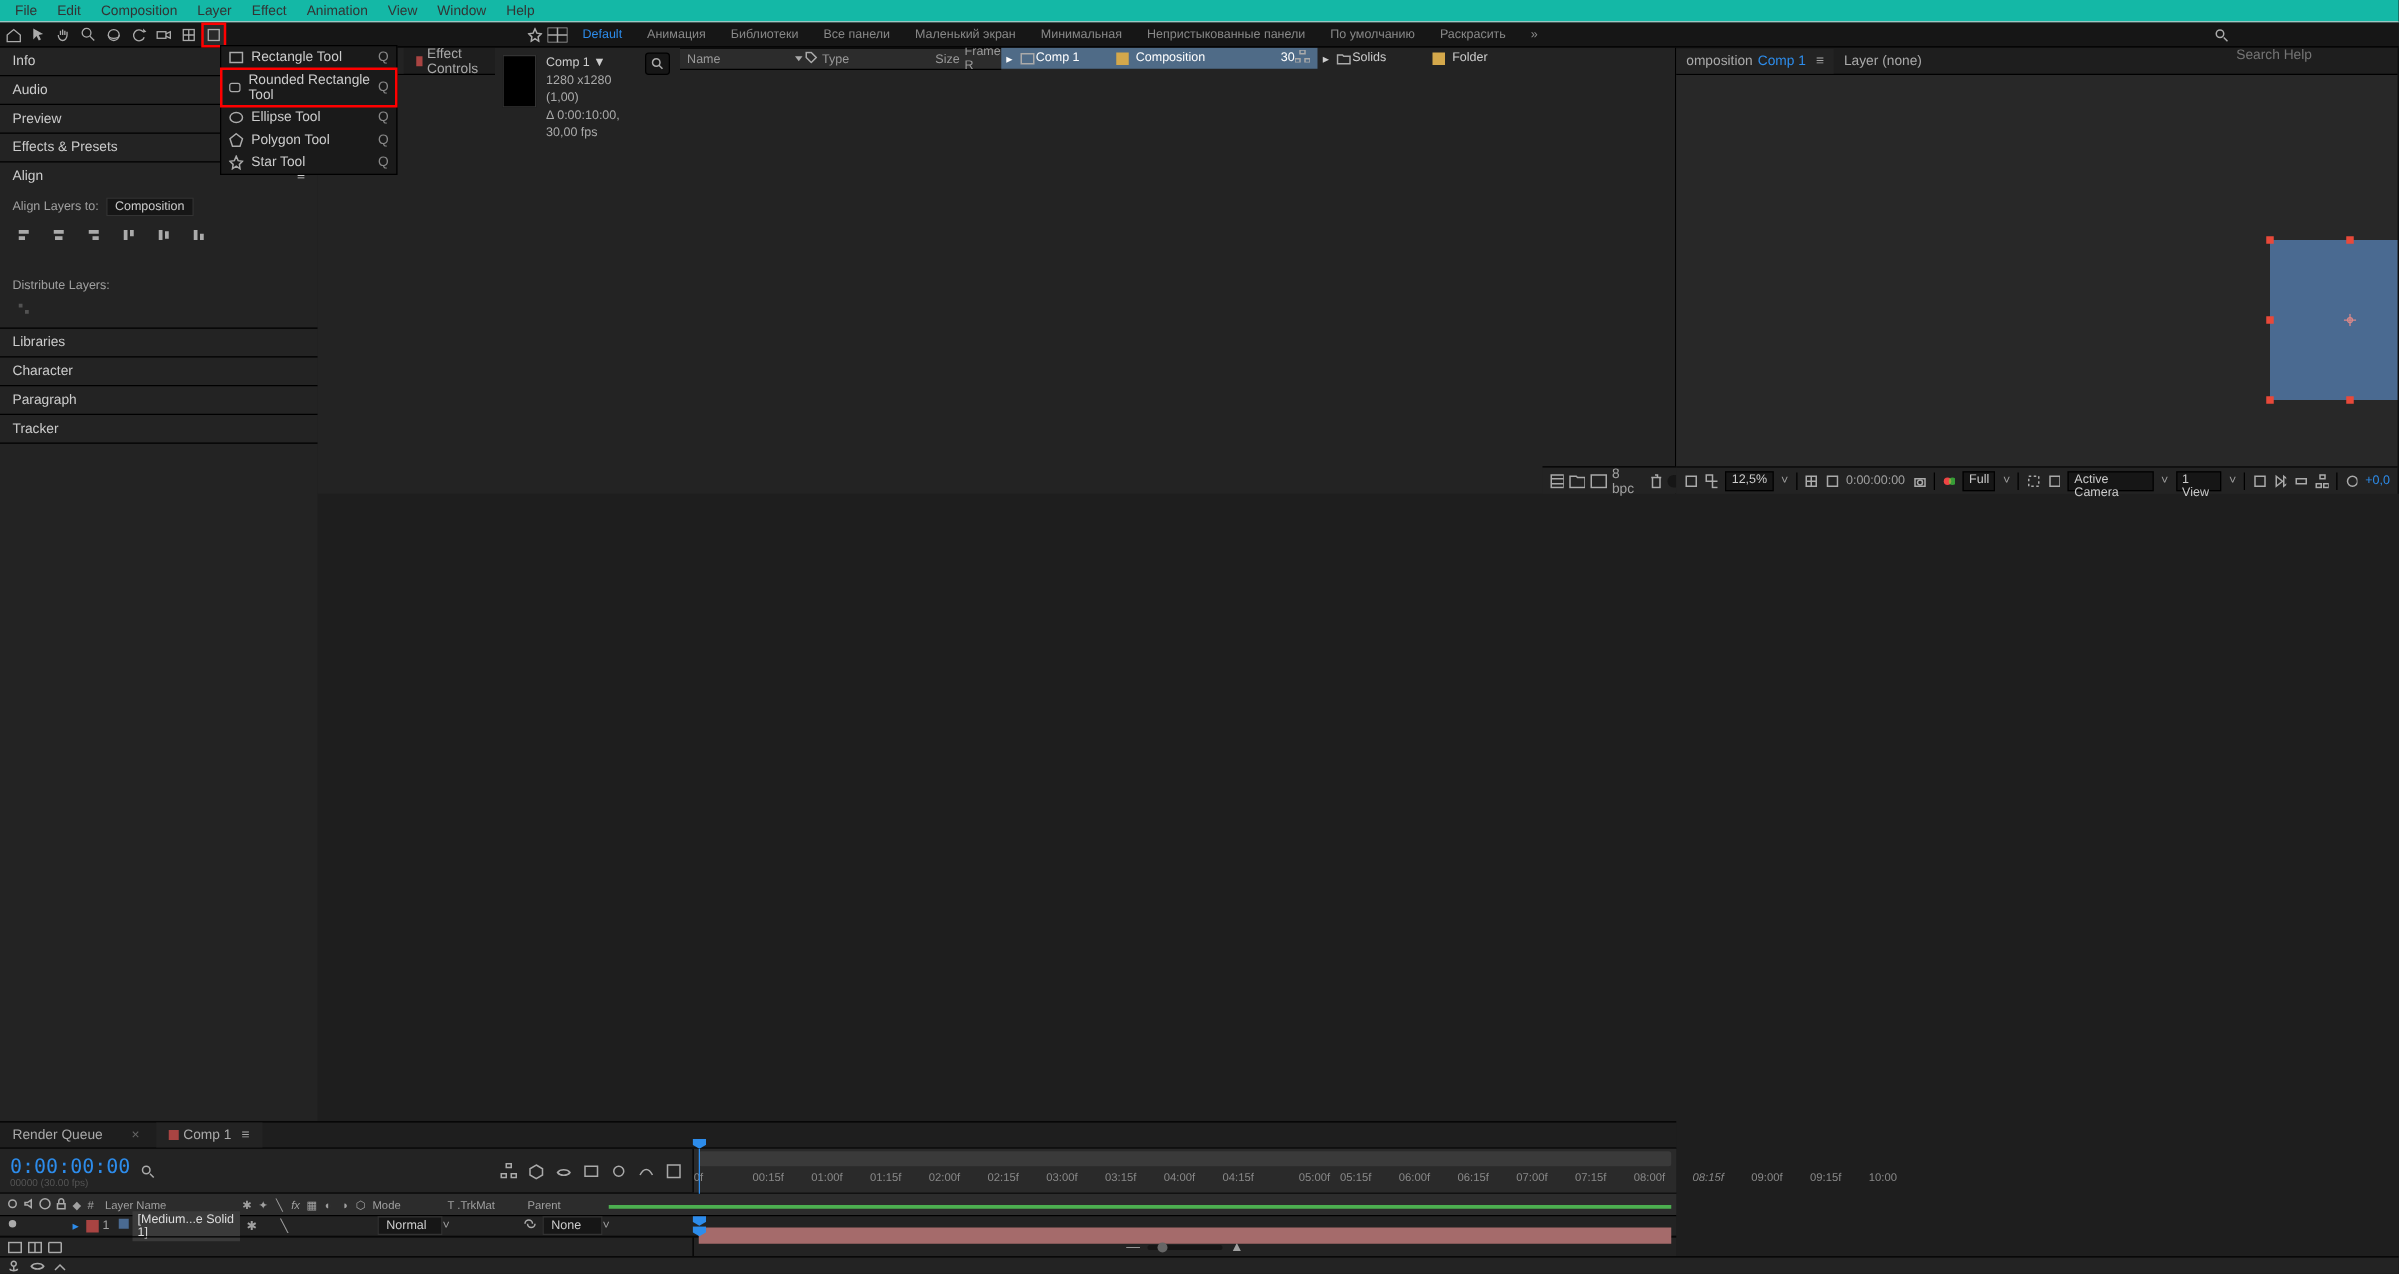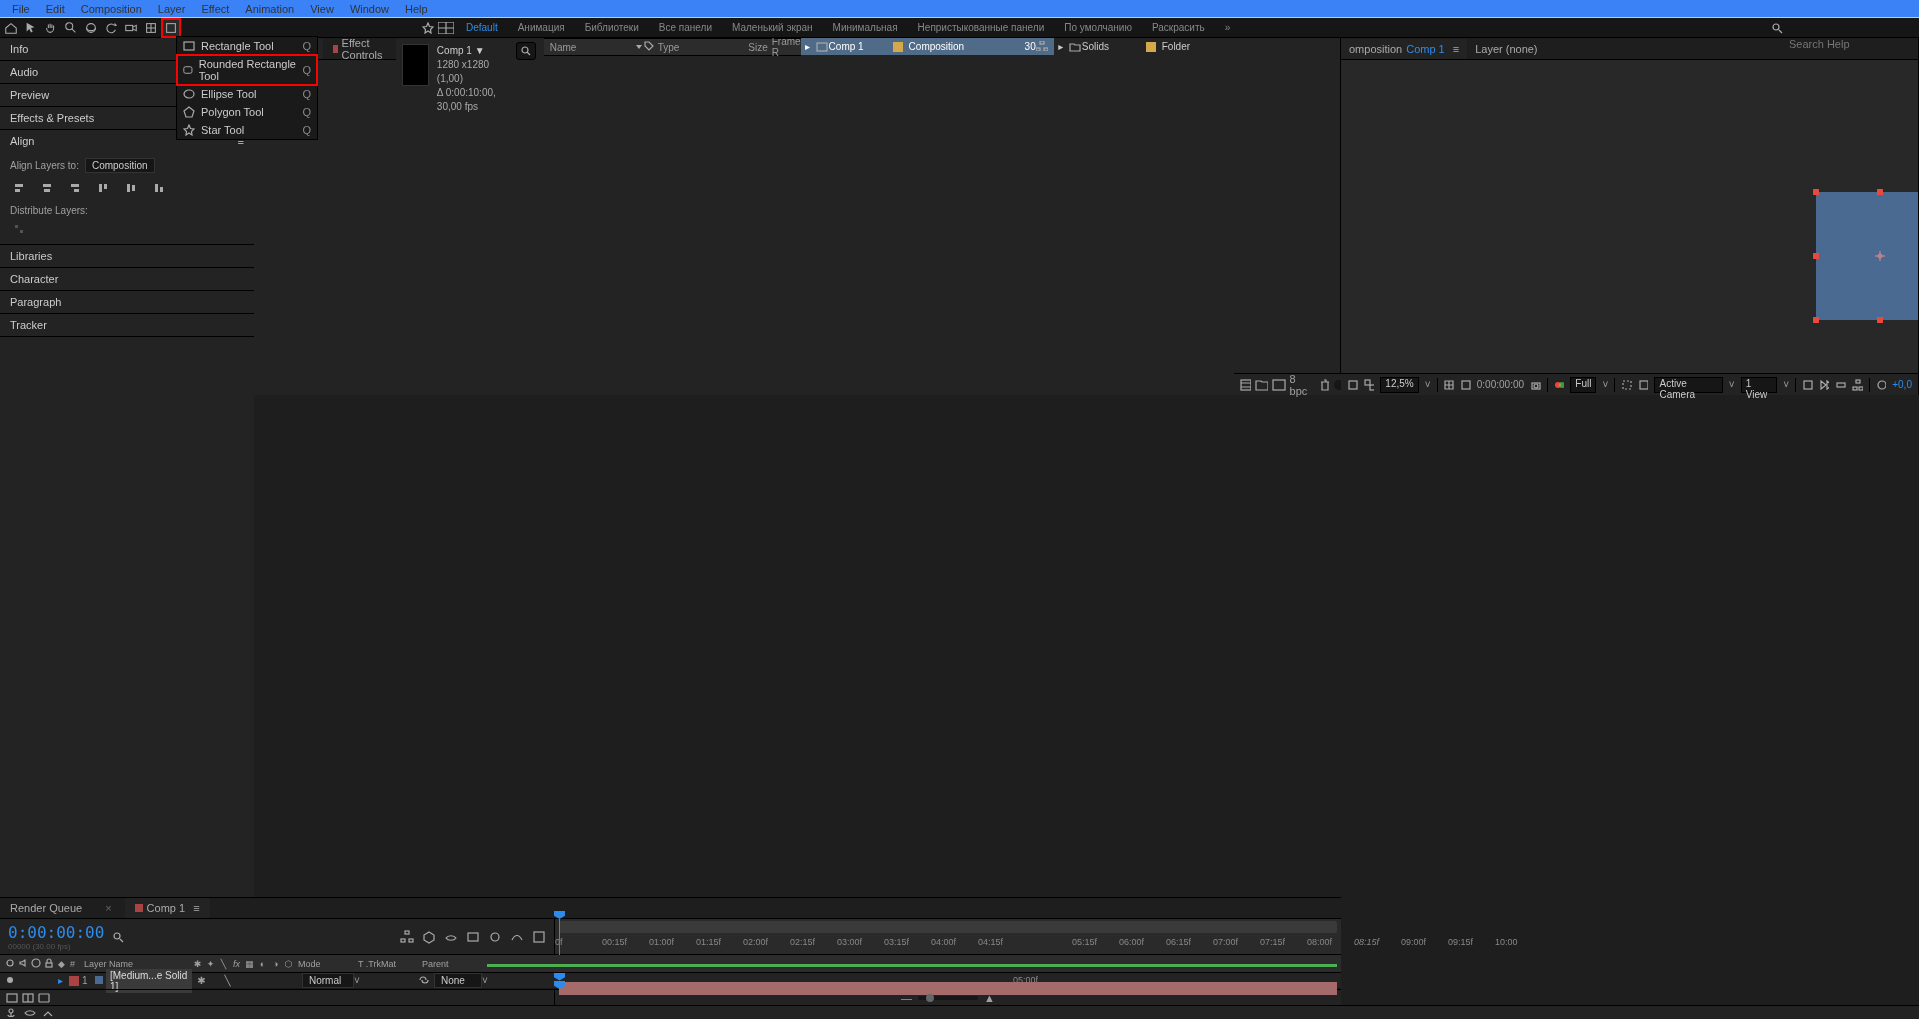--- a/index.html
+++ b/index.html
@@ -1,19 +1,19 @@
 <!DOCTYPE html>
 <html><head>
 <meta charset="utf-8">
 <style>
 * { margin: 0; padding: 0; box-sizing: border-box; font-family: "Segoe UI", Tahoma, sans-serif; user-select: none; }
 body { background: #1e1e1e; color: #a0a0a0; font-size: 11px; width: 1919px; height: 1019px; overflow: hidden; position: relative; }
 
 
-.menubar { height: 18px; background: #3b82f6; display: flex; align-items: center; padding: 0 4px; border-bottom: 1px solid #ccc; }
+.menubar { height: 18px; background: #14b8a6; display: flex; align-items: center; padding: 0 4px; border-bottom: 1px solid #ccc; }
 .menubar span { color: #333; padding: 2px 8px; font-size: 11px; cursor: default; }
 
 
 .toolbar { height: 20px; background: #161616; display: flex; align-items: center; border-bottom: 1px solid #000; position: relative; }
 .tool-group { display: flex; align-items: center; gap: 2px; padding: 0 2px; }
 .tool-btn { width: 18px; height: 18px; display: flex; align-items: center; justify-content: center; cursor: pointer; }
 .tool-btn svg { width: 14px; height: 14px; }
 .tool-btn.highlighted { outline: 2px solid #ff0000; outline-offset: -1px; background: #2a2a2a; }
 .workspace-bar { display: flex; align-items: center; gap: 4px; margin-left: 240px; }
 .workspace-tab { padding: 3px 8px; color: #888; font-size: 10px; cursor: pointer; }
@@ -480,21 +480,21 @@
               <svg width="16" height="16">
                 <path class="icon-fill" d="M2 8h12M4 4h3v8H4zM9 5h3v6H9z"></path>
               </svg>
             </div>
           <div class="align-icon">
               <svg width="16" height="16">
                 <path class="icon-fill" d="M2 14h12M4 4h3v8H4zM9 7h3v5H9z"></path>
               </svg>
             </div>
         </div>
-        <div style="margin-top:8px">Distribute Layers:</div>
+        <div style="margin-top:26px">Distribute Layers:</div>
         <div class="align-icons" style="opacity:.35;margin-top:4px">
           <div class="align-icon">
               <svg width="16" height="16">
                 <path class="icon-fill" d="M2 3h12M2 8h12M4 4h3v3H4zM9 9h3v3H9z"></path>
               </svg>
             </div>
           <div class="align-icon">
               <svg width="16" height="16">
                 <path class="icon-fill" d="M2 5h12M2 11h12"></path>
               </svg>
@@ -598,21 +598,21 @@
             <span class="ruler-tick" style="left: 0px;">0f</span>
             <span class="ruler-tick" style="left: 47px;">00:15f</span>
             <span class="ruler-tick" style="left: 94px;">01:00f</span>
             <span class="ruler-tick" style="left: 141px;">01:15f</span>
             <span class="ruler-tick" style="left: 188px;">02:00f</span>
             <span class="ruler-tick" style="left: 235px;">02:15f</span>
             <span class="ruler-tick" style="left: 282px;">03:00f</span>
             <span class="ruler-tick" style="left: 329px;">03:15f</span>
             <span class="ruler-tick" style="left: 376px;">04:00f</span>
             <span class="ruler-tick" style="left: 423px;">04:15f</span>
-            <span class="ruler-tick" style="left: 458px; margin-top: 38px;">05:00f</span>
+            <span class="ruler-tick" style="left: 484px;">05:00f</span>
             <span class="ruler-tick" style="left: 517px;">05:15f</span>
             <span class="ruler-tick" style="left: 564px;">06:00f</span>
             <span class="ruler-tick" style="left: 611px;">06:15f</span>
             <span class="ruler-tick" style="left: 658px;">07:00f</span>
             <span class="ruler-tick" style="left: 705px;">07:15f</span>
             <span class="ruler-tick" style="left: 752px;">08:00f</span>
             <span class="ruler-tick" style="left: 799px; font-style: italic;">08:15f</span>
             <span class="ruler-tick" style="left: 846px;">09:00f</span>
             <span class="ruler-tick" style="left: 893px;">09:15f</span>
             <span class="ruler-tick" style="left: 940px;">10:00</span>

